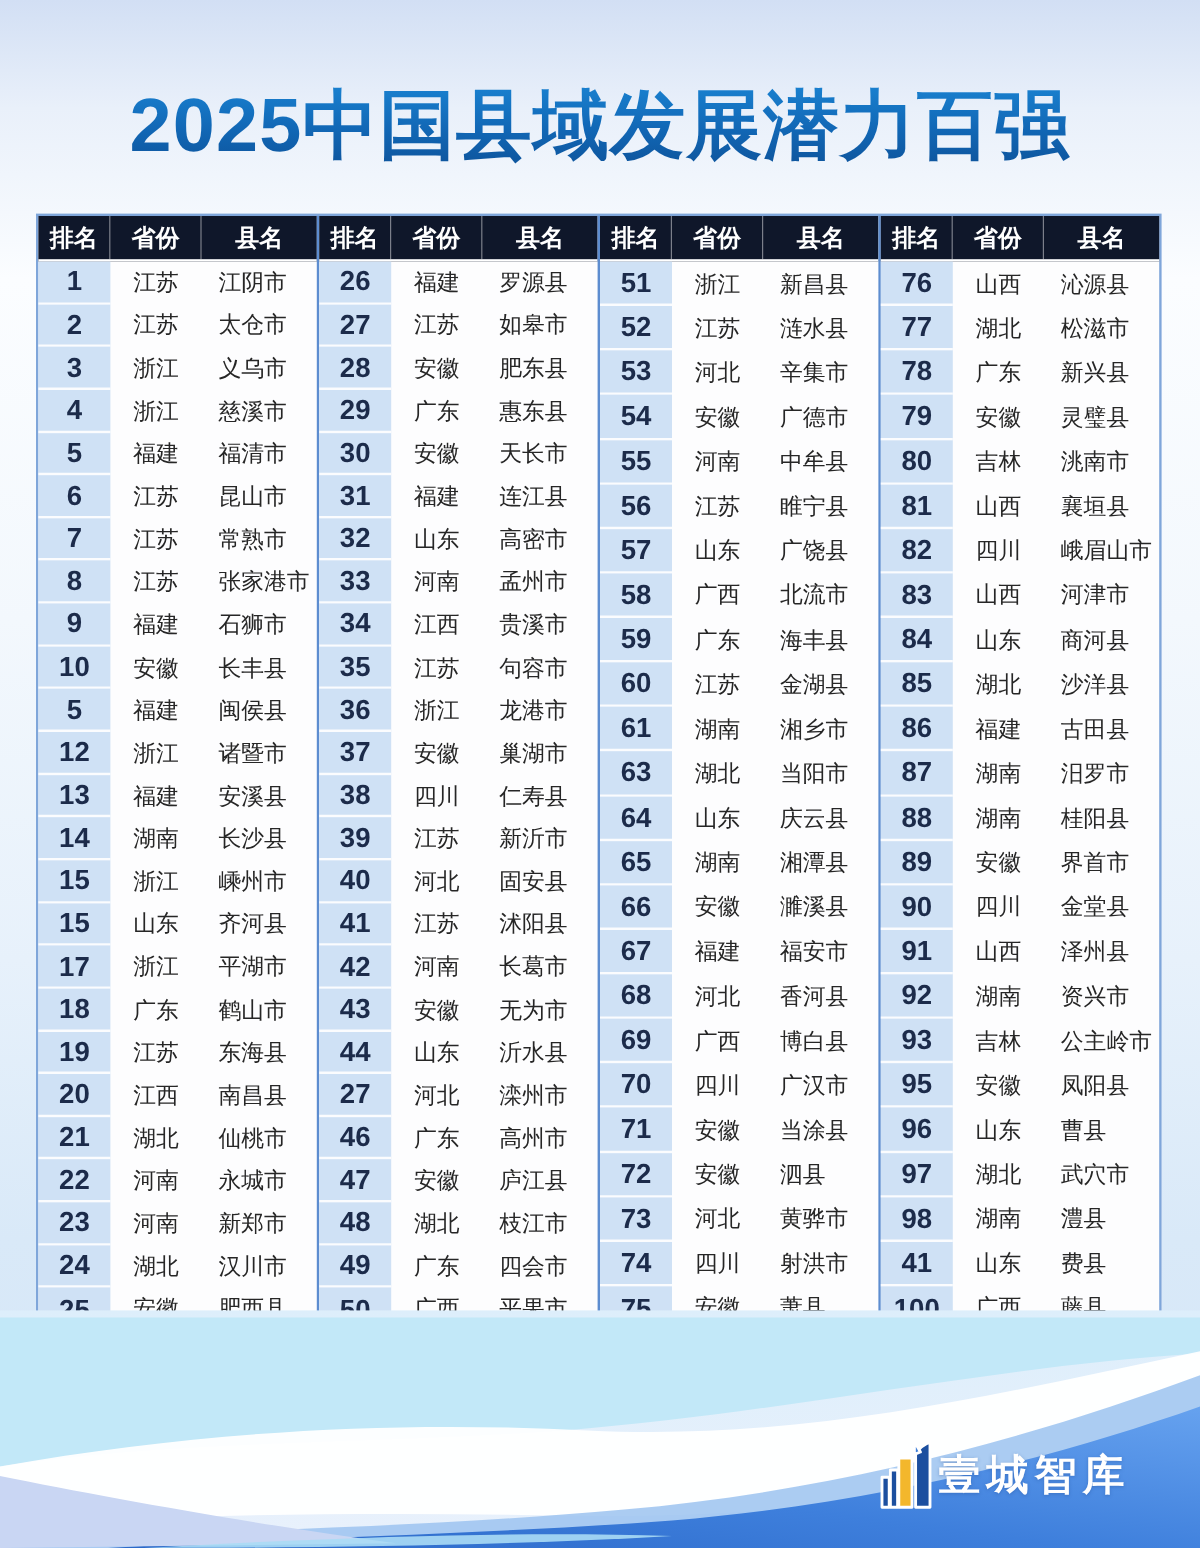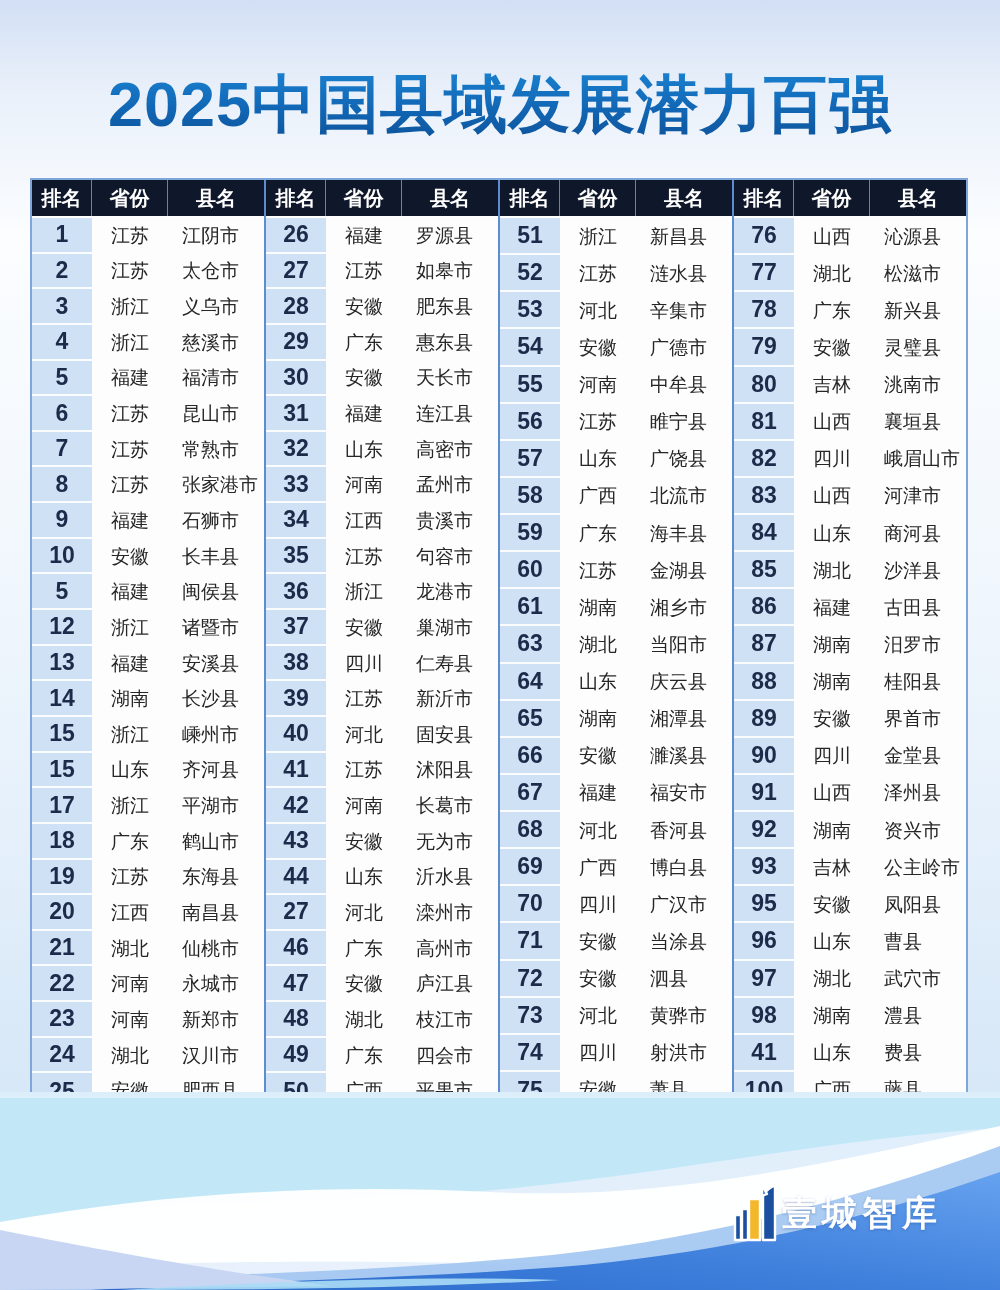--- a/index.html
+++ b/index.html
@@ -48,21 +48,21 @@
   }
   .body-row:last-child .rank{border-bottom:none;}
   .body-row .prov,.body-row .county{
     font-size:19px;color:#262626;
     font-family:"DejaVu Serif","Liberation Serif",serif;
   }
   
   .waves{position:absolute;left:0;bottom:0;width:1000px;height:210px;}
   
   .brand{
-    position:absolute;right:58px;bottom:48px;
+    position:absolute;right:58px;bottom:32px;
     display:flex;align-items:center;gap:2px;justify-content:space-between;
   }
   .brand-name{
     color:#ffffff;font-size:35px;font-weight:700;letter-spacing:5px;
     text-shadow:0 1px 3px rgba(30,70,140,.35);
   }
 </style>
 </head>
 <body>
 

